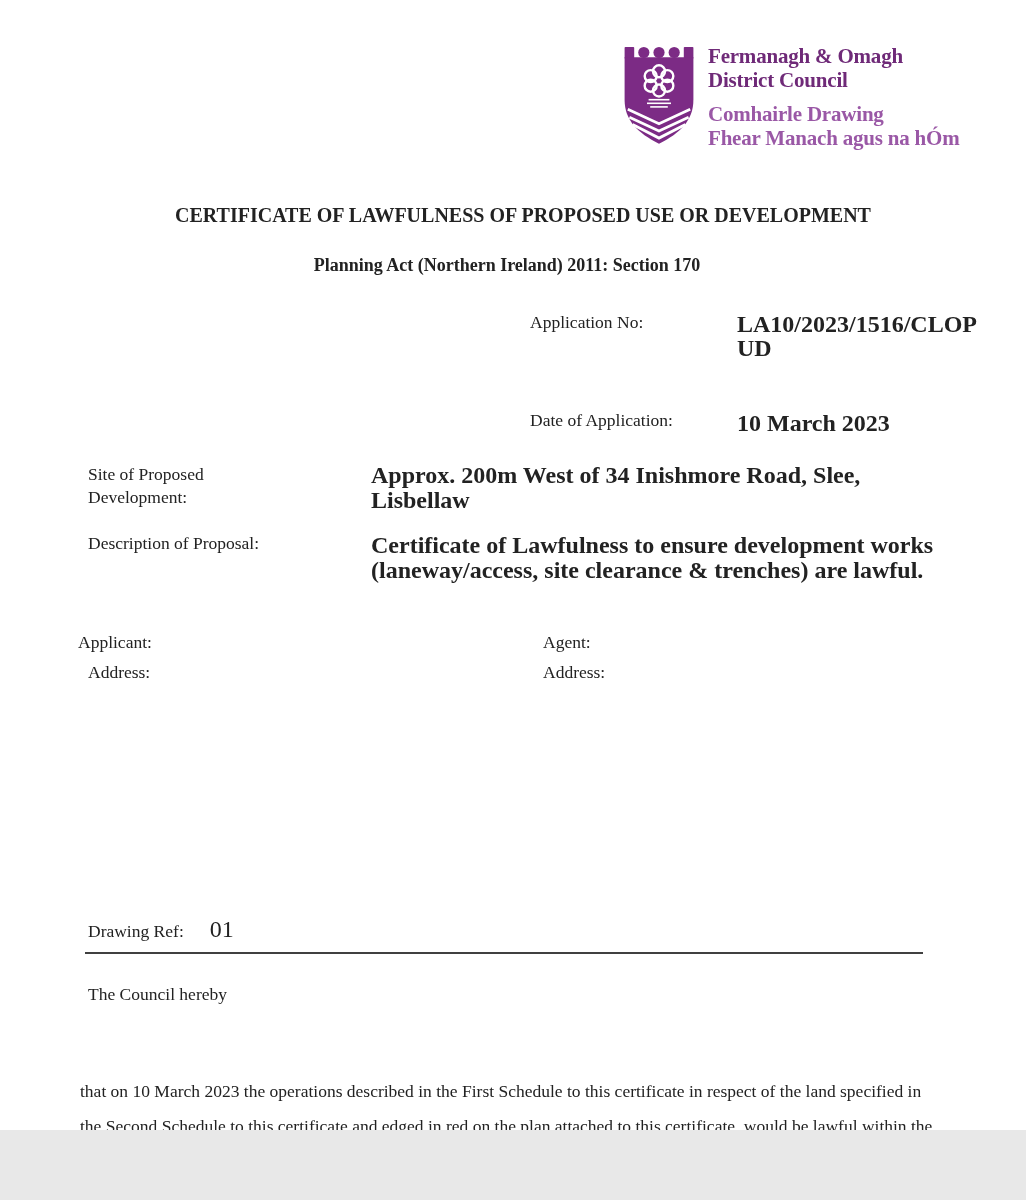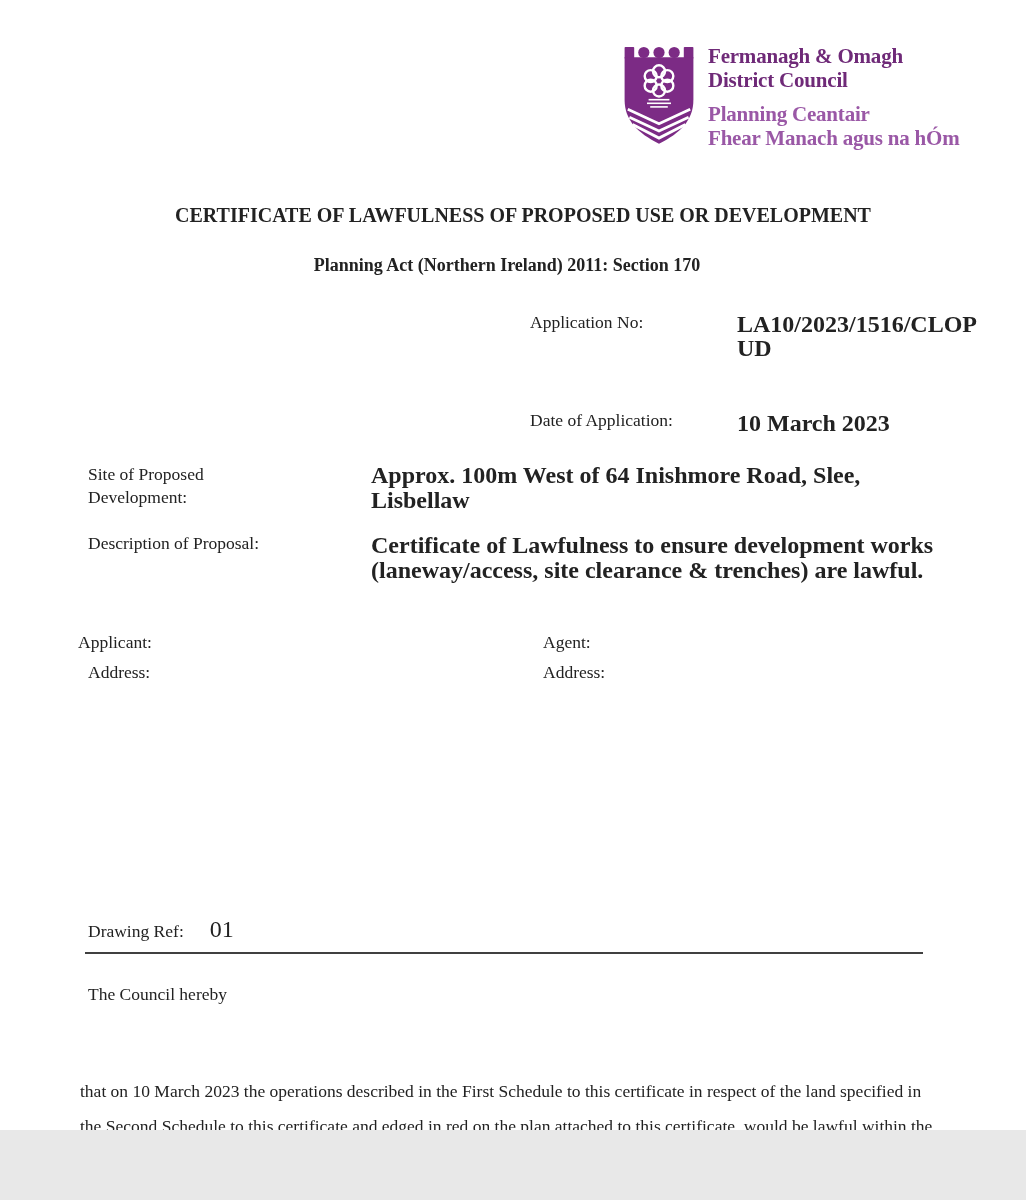--- a/index.html
+++ b/index.html
@@ -95,40 +95,40 @@
         <path d="M13,96 L50,113 L87,96"></path>
         <path d="M17,105 L50,122 L83,105"></path>
       </g>
     </svg>
     <div class="logo-text">
       <div class="logo-en">
         <div>Fermanagh &amp; Omagh</div>
         <div>District Council</div>
       </div>
       <div class="logo-ga">
-        <div>Planning Ceantair</div>
+        <div>Comhairle Drawing</div>
         <div>Fhear Manach agus na hÓm</div>
       </div>
     </div>
   </div>
 
   <div class="abs doc-title">CERTIFICATE OF LAWFULNESS OF PROPOSED USE OR DEVELOPMENT</div>
   <div class="abs doc-subtitle">Planning Act (Northern Ireland) 2011: Section 170</div>
 
   <div class="abs lbl appno-label">Application No:</div>
   <div class="abs val appno-value">
     <div>LA10/2023/1516/CLOP</div>
     <div>UD</div>
   </div>
 
   <div class="abs lbl date-label">Date of Application:</div>
   <div class="abs val date-value">10 March 2023</div>
 
   <div class="abs lbl site-label">Site of Proposed Development:</div>
-  <div class="abs val site-value">Approx. 100m West of 64 Inishmore Road, Slee, Lisbellaw</div>
+  <div class="abs val site-value">Approx. 200m West of 34 Inishmore Road, Slee, Lisbellaw</div>
 
   <div class="abs val desc-value">Certificate of Lawfulness to ensure development works (laneway/access, site clearance &amp; trenches) are lawful.</div>
   <div class="abs lbl desc-label">Description of Proposal:</div>
 
   <div class="abs lbl applicant-label">Applicant:</div>
   <div class="abs lbl applicant-address-label">Address:</div>
   <div class="abs lbl agent-label">Agent:</div>
   <div class="abs lbl agent-address-label">Address:</div>
 
   <div class="abs lbl drawing-ref">

